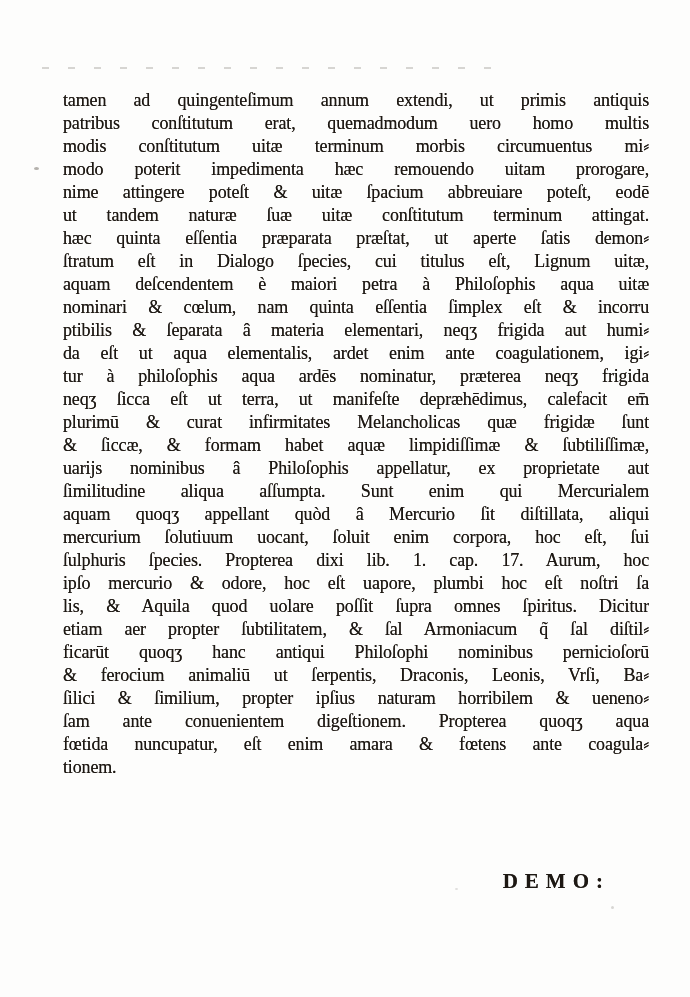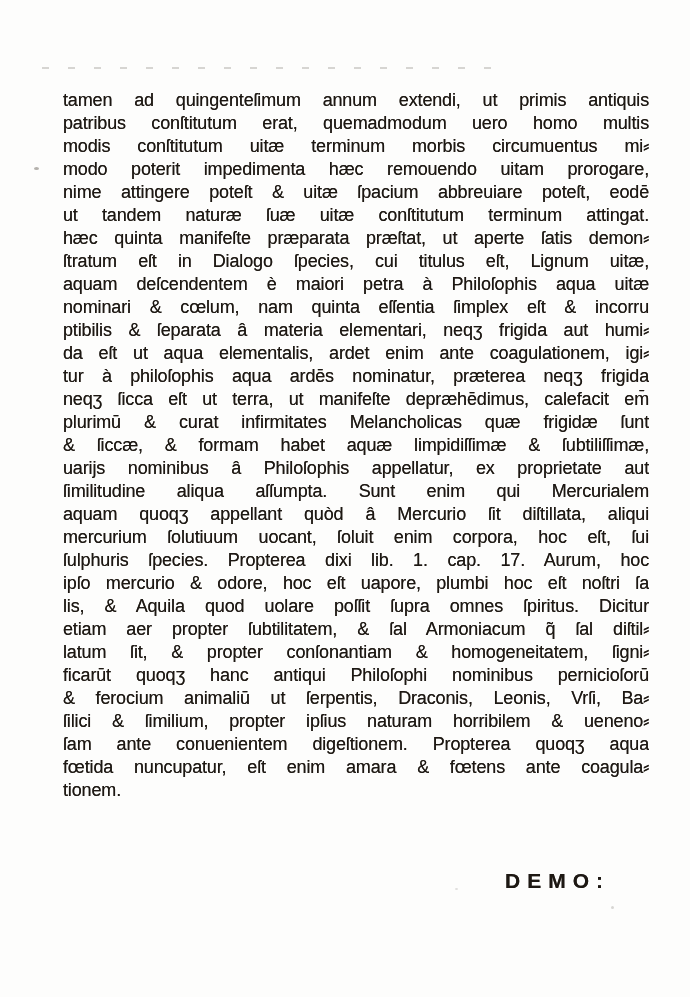--- a/index.html
+++ b/index.html
@@ -6,21 +6,21 @@
     margin: 0;
     padding: 0;
     background: #ffffff;
   }
   .scan {
     position: relative;
     width: 690px;
     height: 997px;
     background: var(--paper, #fdfdfc);
     overflow: hidden;
-    font-family: Liberation Sans, sans-serif;
+    font-family: Liberation Serif, serif;
   }
   
   .edge-artifact {
     position: absolute;
     left: 42px;
     top: 67px;
     width: 468px;
     height: 2px;
     background: repeating-linear-gradient(90deg,
       rgba(125,120,112,0.55) 0px, rgba(125,120,112,0.55) 7px,
@@ -78,39 +78,38 @@
   <div class="speck s2"></div>
   <div class="speck s3"></div>
 
   <div class="textblock" id="text-block">
       <div class="line">tamen ad quingenteſimum annum extendi, ut primis antiquis</div>
       <div class="line">patribus conſtitutum erat, quemadmodum uero homo multis</div>
       <div class="line">modis conſtitutum uitæ terminum morbis circumuentus mi⸗</div>
       <div class="line">modo poterit impedimenta hæc remouendo uitam prorogare,</div>
       <div class="line">nime attingere poteſt &amp; uitæ ſpacium abbreuiare poteſt, eodē</div>
       <div class="line">ut tandem naturæ ſuæ uitæ conſtitutum terminum attingat.</div>
-      <div class="line">hæc quinta manifeſte præparata præſtat, ut aperte ſatis demon⸗</div>
+      <div class="line">hæc quinta eſſentia præparata præſtat, ut aperte ſatis demon⸗</div>
       <div class="line">ſtratum eſt in Dialogo ſpecies, cui titulus eſt, Lignum uitæ,</div>
       <div class="line">aquam deſcendentem è maiori petra à Philoſophis aqua uitæ</div>
       <div class="line">nominari &amp; cœlum, nam quinta eſſentia ſimplex eſt &amp; incorru</div>
       <div class="line">ptibilis &amp; ſeparata â materia elementari, neqʒ frigida aut humi⸗</div>
       <div class="line">da eſt ut aqua elementalis, ardet enim ante coagulationem, igi⸗</div>
       <div class="line">tur à philoſophis aqua ardēs nominatur, præterea neqʒ frigida</div>
       <div class="line">neqʒ ſicca eſt ut terra, ut manifeſte depræhēdimus, calefacit em̄</div>
       <div class="line">plurimū &amp; curat infirmitates Melancholicas quæ frigidæ ſunt</div>
       <div class="line">&amp; ſiccæ, &amp; formam habet aquæ limpidiſſimæ &amp; ſubtiliſſimæ,</div>
       <div class="line">uarijs nominibus â Philoſophis appellatur, ex proprietate aut</div>
       <div class="line">ſimilitudine aliqua aſſumpta. Sunt enim qui Mercurialem</div>
       <div class="line">aquam quoqʒ appellant quòd â Mercurio ſit diſtillata, aliqui</div>
       <div class="line">mercurium ſolutiuum uocant, ſoluit enim corpora, hoc eſt, ſui</div>
       <div class="line">ſulphuris ſpecies. Propterea dixi lib. 1. cap. 17. Aurum, hoc</div>
       <div class="line">ipſo mercurio &amp; odore, hoc eſt uapore, plumbi hoc eſt noſtri ſa</div>
       <div class="line">lis, &amp; Aquila quod uolare poſſit ſupra omnes ſpiritus. Dicitur</div>
       <div class="line">etiam aer propter ſubtilitatem, &amp; ſal Armoniacum q̃ ſal diſtil⸗</div>
-      <div class="line">latum ſit, &amp; propter conſonantiam &amp; homogeneitatem, ſigni⸗</div>
       <div class="line">ficarūt quoqʒ hanc antiqui Philoſophi nominibus pernicioſorū</div>
       <div class="line">&amp; ferocium animaliū ut ſerpentis, Draconis, Leonis, Vrſi, Ba⸗</div>
       <div class="line">ſilici &amp; ſimilium, propter ipſius naturam horribilem &amp; ueneno⸗</div>
       <div class="line">ſam ante conuenientem digeſtionem. Propterea quoqʒ aqua</div>
       <div class="line">fœtida nuncupatur, eſt enim amara &amp; fœtens ante coagula⸗</div>
       <div class="line short">tionem.</div>
     </div>
 
   <div class="catchword">DEMO:</div>
 </div>

